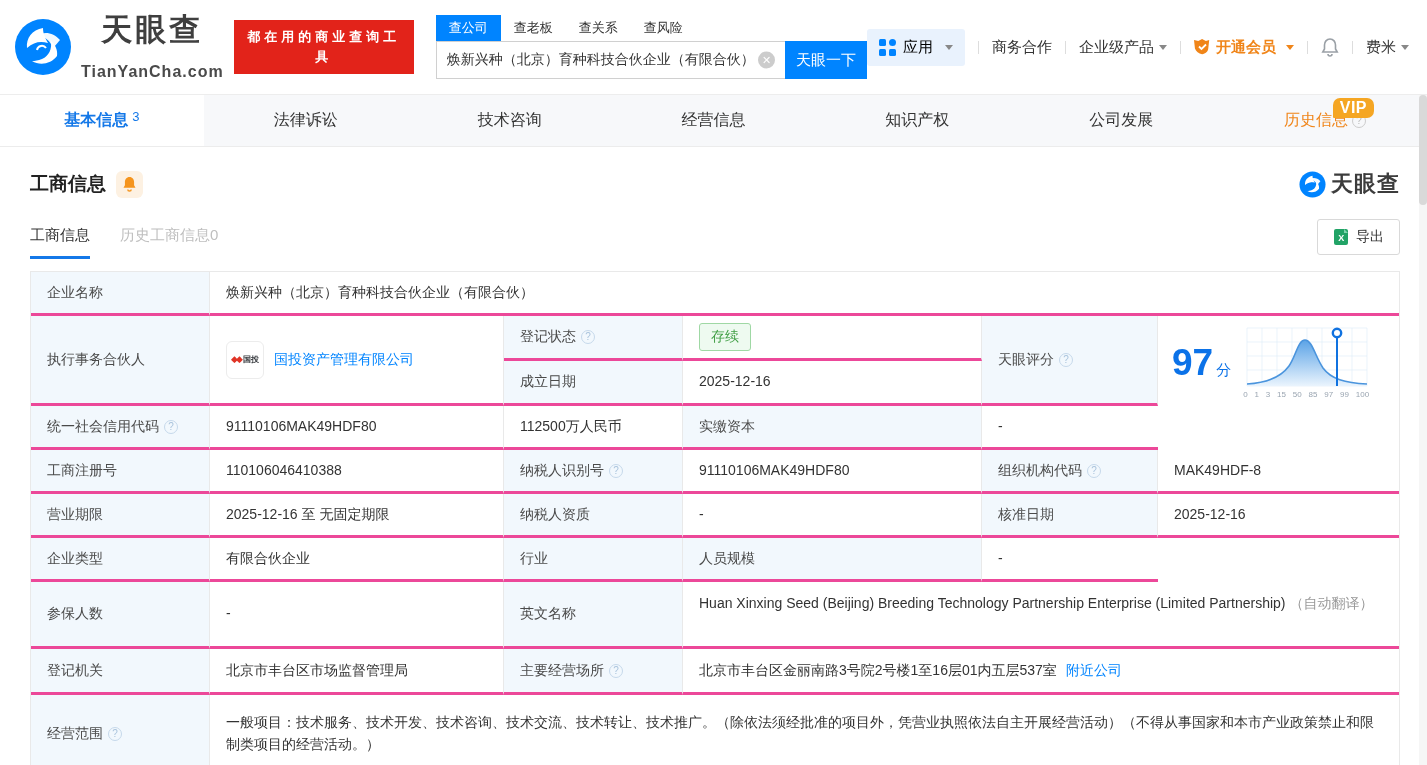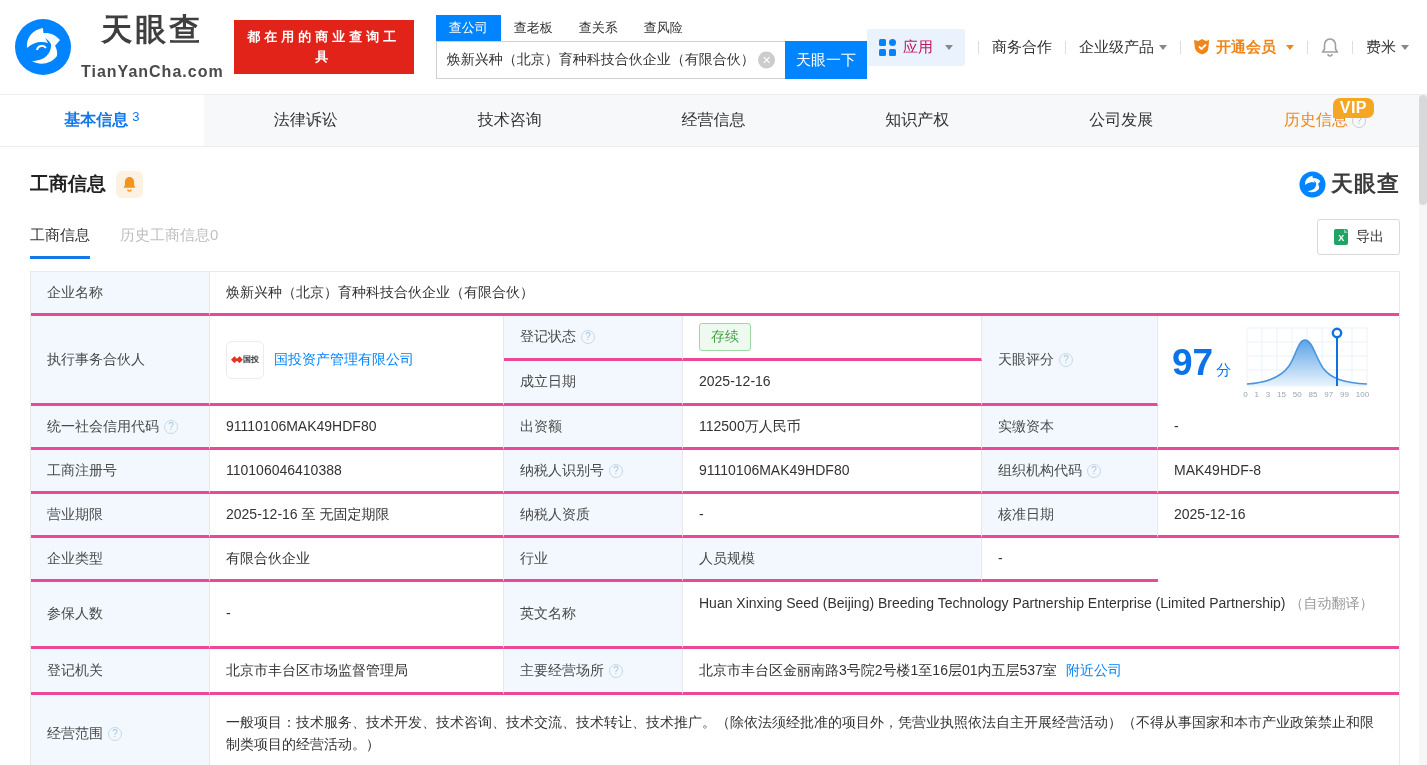--- a/index.html
+++ b/index.html
@@ -19,21 +19,21 @@
   .search-tabs { display:flex; font-size:13px; }
   .search-tab { padding:4px 13px 4px; color:#333; cursor:pointer; }
   .search-tab.active { background:#0084ff; color:#fff; }
   .search-row { display:flex; height:38px; }
   .search-input-wrap { flex:1; position:relative; }
   .search-input { width:100%; height:100%; border:1px solid #d0d0d0; border-right:none; padding:0 34px 0 10px; font-size:14px; color:#333; outline:none; }
   .clear-icon { position:absolute; right:10px; top:50%; transform:translateY(-50%); width:17px; height:17px; border-radius:50%; background:#ccc; color:#fff; font-size:11px; line-height:17px; text-align:center; cursor:pointer; }
   .search-btn { width:82px; background:#0084ff; color:#fff; border:none; font-size:15px; cursor:pointer; }
   .top-menu { margin-left:auto; display:flex; align-items:center; font-size:15px; color:#333; white-space:nowrap; }
   .menu-divider { width:1px; height:13px; background:#ddd; margin:0 13px; }
-  .apps-btn { display:flex; align-items:center; gap:7px; background:#e9f2fd; padding:9px 12px; border-radius:3px; cursor:pointer; color:#be185d; }
+  .apps-btn { display:flex; align-items:center; gap:7px; background:#e9f2fd; padding:9px 12px; border-radius:3px; cursor:pointer; color:#000000; }
   .caret { display:inline-block; width:0; height:0; border-left:4px solid transparent; border-right:4px solid transparent; border-top:5px solid #888; margin-left:5px; }
   .caret.orange { border-top-color:#f08519; }
   .menu-item { display:flex; align-items:center; cursor:pointer; }
   .vip-link { color:#f08519; font-weight:bold; display:flex; align-items:center; gap:5px; }
   .bell-btn { display:flex; align-items:center; cursor:pointer; }
 
   
   .nav-bar { height:52px; background:#f7f8fa; display:flex; border-bottom:1px solid #ececec; }
   .nav-tab { flex:1; display:flex; align-items:center; justify-content:center; font-size:16px; color:#333; cursor:pointer; position:relative; }
   .nav-tab.active { background:#fff; color:#1478e8; font-weight:bold; }
@@ -310,21 +310,20 @@
       <div class="cell lab">成立日期</div>
       <div class="cell">2025-12-16</div>
     </div>
 
     <div class="trow">
       <div class="cell lab">
         <span>统一社会信用代码</span>
         <span class="q-icon">?</span>
       </div>
       <div class="cell">91110106MAK49HDF80</div>
-      <div class="cell lab">出资额</div>
       <div class="cell">112500万人民币</div>
       <div class="cell lab">实缴资本</div>
       <div class="cell end">-</div>
     </div>
 
     <div class="trow">
       <div class="cell lab">工商注册号</div>
       <div class="cell">110106046410388</div>
       <div class="cell lab">
         <span>纳税人识别号</span>

